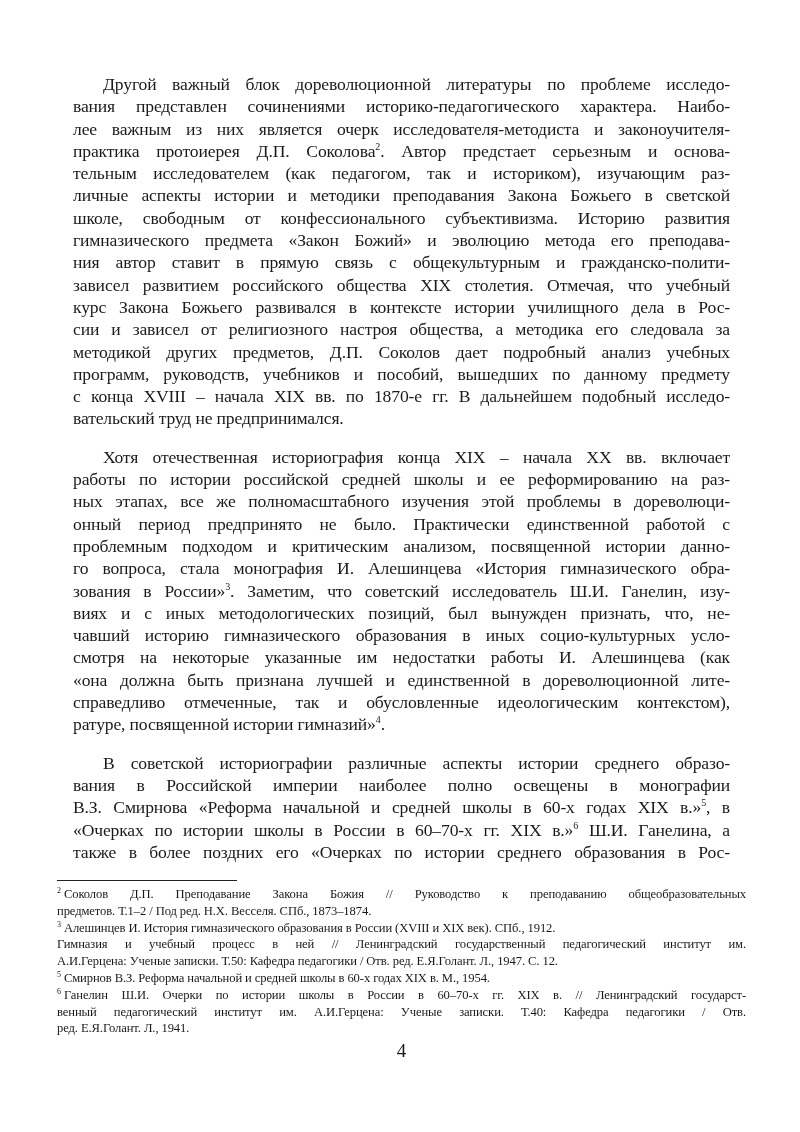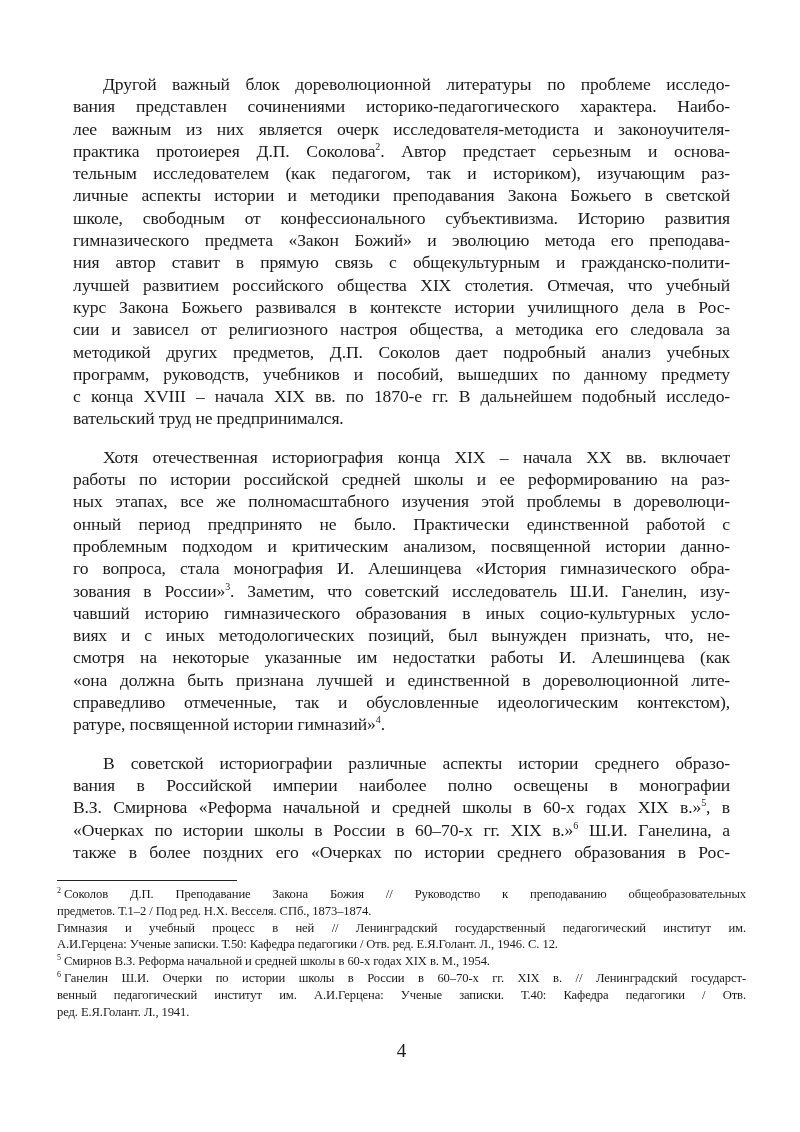--- a/index.html
+++ b/index.html
@@ -35,60 +35,63 @@
       <p style="text-indent: 0px;">
         <span class="line" style="padding-left: 30px;">Другой важный блок дореволюционной литературы по проблеме исследо-</span>
         <span class="line">вания представлен сочинениями историко-педагогического характера. Наибо-</span>
         <span class="line">лее важным из них является очерк исследователя-методиста и законоучителя-</span>
         <span class="line">практика протоиерея Д.П. Соколова<sup>2</sup>. Автор предстает серьезным и основа-</span>
         <span class="line">тельным исследователем (как педагогом, так и историком), изучающим раз-</span>
         <span class="line">личные аспекты истории и методики преподавания Закона Божьего в светской</span>
         <span class="line">школе, свободным от конфессионального субъективизма. Историю развития</span>
         <span class="line">гимназического предмета «Закон Божий» и эволюцию метода его преподава-</span>
         <span class="line">ния автор ставит в прямую связь с общекультурным и гражданско-полити-</span>
-        <span class="line">лучшей развитием российского общества XIX столетия. Отмечая, что учебный</span>
+        <span class="line">зависел развитием российского общества XIX столетия. Отмечая, что учебный</span>
         <span class="line">курс Закона Божьего развивался в контексте истории училищного дела в Рос-</span>
         <span class="line">сии и зависел от религиозного настроя общества, а методика его следовала за</span>
         <span class="line">методикой других предметов, Д.П. Соколов дает подробный анализ учебных</span>
         <span class="line">программ, руководств, учебников и пособий, вышедших по данному предмету</span>
         <span class="line">с конца XVIII – начала XIX вв. по 1870-е гг. В дальнейшем подобный исследо-</span>
         <span class="line last">вательский труд не предпринимался.</span>
       </p>
       <p style="text-indent: 0px;">
         <span class="line" style="padding-left: 30px;">Хотя отечественная историография конца XIX – начала XX вв. включает</span>
         <span class="line">работы по истории российской средней школы и ее реформированию на раз-</span>
         <span class="line">ных этапах, все же полномасштабного изучения этой проблемы в дореволюци-</span>
         <span class="line">онный период предпринято не было. Практически единственной работой с</span>
         <span class="line">проблемным подходом и критическим анализом, посвященной истории данно-</span>
         <span class="line">го вопроса, стала монография И. Алешинцева «История гимназического обра-</span>
         <span class="line">зования в России»<sup>3</sup>. Заметим, что советский исследователь Ш.И. Ганелин, изу-</span>
+        <span class="line">виях и с иных методологических позиций, был вынужден признать, что, не-</span>
         <span class="line">чавший историю гимназического образования в иных социо-культурных усло-</span>
-        <span class="line">виях и с иных методологических позиций, был вынужден признать, что, не-</span>
         <span class="line">смотря на некоторые указанные им недостатки работы И. Алешинцева (как</span>
         <span class="line">«она должна быть признана лучшей и единственной в дореволюционной лите-</span>
         <span class="line">справедливо отмеченные, так и обусловленные идеологическим контекстом),</span>
         <span class="line last">ратуре, посвященной истории гимназий»<sup>4</sup>.</span>
       </p>
       <p style="text-indent: 0px;">
         <span class="line" style="padding-left: 30px;">В советской историографии различные аспекты истории среднего образо-</span>
         <span class="line">вания в Российской империи наиболее полно освещены в монографии</span>
         <span class="line">В.З. Смирнова «Реформа начальной и средней школы в 60-х годах XIX в.»<sup>5</sup>, в</span>
         <span class="line">«Очерках по истории школы в России в 60–70-х гг. XIX в.»<sup>6</sup> Ш.И. Ганелина, а</span>
         <span class="line">также в более поздних его «Очерках по истории среднего образования в Рос-</span>
       </p>
     </div>
   <div class="rule"></div>
   <div class="footnotes" id="footnotes">
       <div class="fn">
         <span class="line"><sup>2</sup>Соколов Д.П. Преподавание Закона Божия // Руководство к преподаванию общеобразовательных</span>
         <span class="line last">предметов. Т.1–2 / Под ред. Н.Х. Весселя. СПб., 1873–1874.</span>
       </div>
       <div class="fn">
+        <span class="line last"><sup>3</sup>Алешинцев И. История гимназического образования в России (XVIII и XIX век). СПб., 1912.</span>
+      </div>
+      <div class="fn">
         <span class="line">Гимназия и учебный процесс в ней // Ленинградский государственный педагогический институт им.</span>
-        <span class="line last">А.И.Герцена: Ученые записки. Т.50: Кафедра педагогики / Отв. ред. Е.Я.Голант. Л., 1946. С. 12.</span>
+        <span class="line last">А.И.Герцена: Ученые записки. Т.50: Кафедра педагогики / Отв. ред. Е.Я.Голант. Л., 1947. С. 12.</span>
       </div>
       <div class="fn">
         <span class="line last"><sup>5</sup>Смирнов В.З. Реформа начальной и средней школы в 60-х годах XIX в. М., 1954.</span>
       </div>
       <div class="fn">
         <span class="line"><sup>6</sup>Ганелин Ш.И. Очерки по истории школы в России в 60–70-х гг. XIX в. // Ленинградский государст-</span>
         <span class="line">венный педагогический институт им. А.И.Герцена: Ученые записки. Т.40: Кафедра педагогики / Отв.</span>
         <span class="line last">ред. Е.Я.Голант. Л., 1941.</span>
       </div>
     </div>

